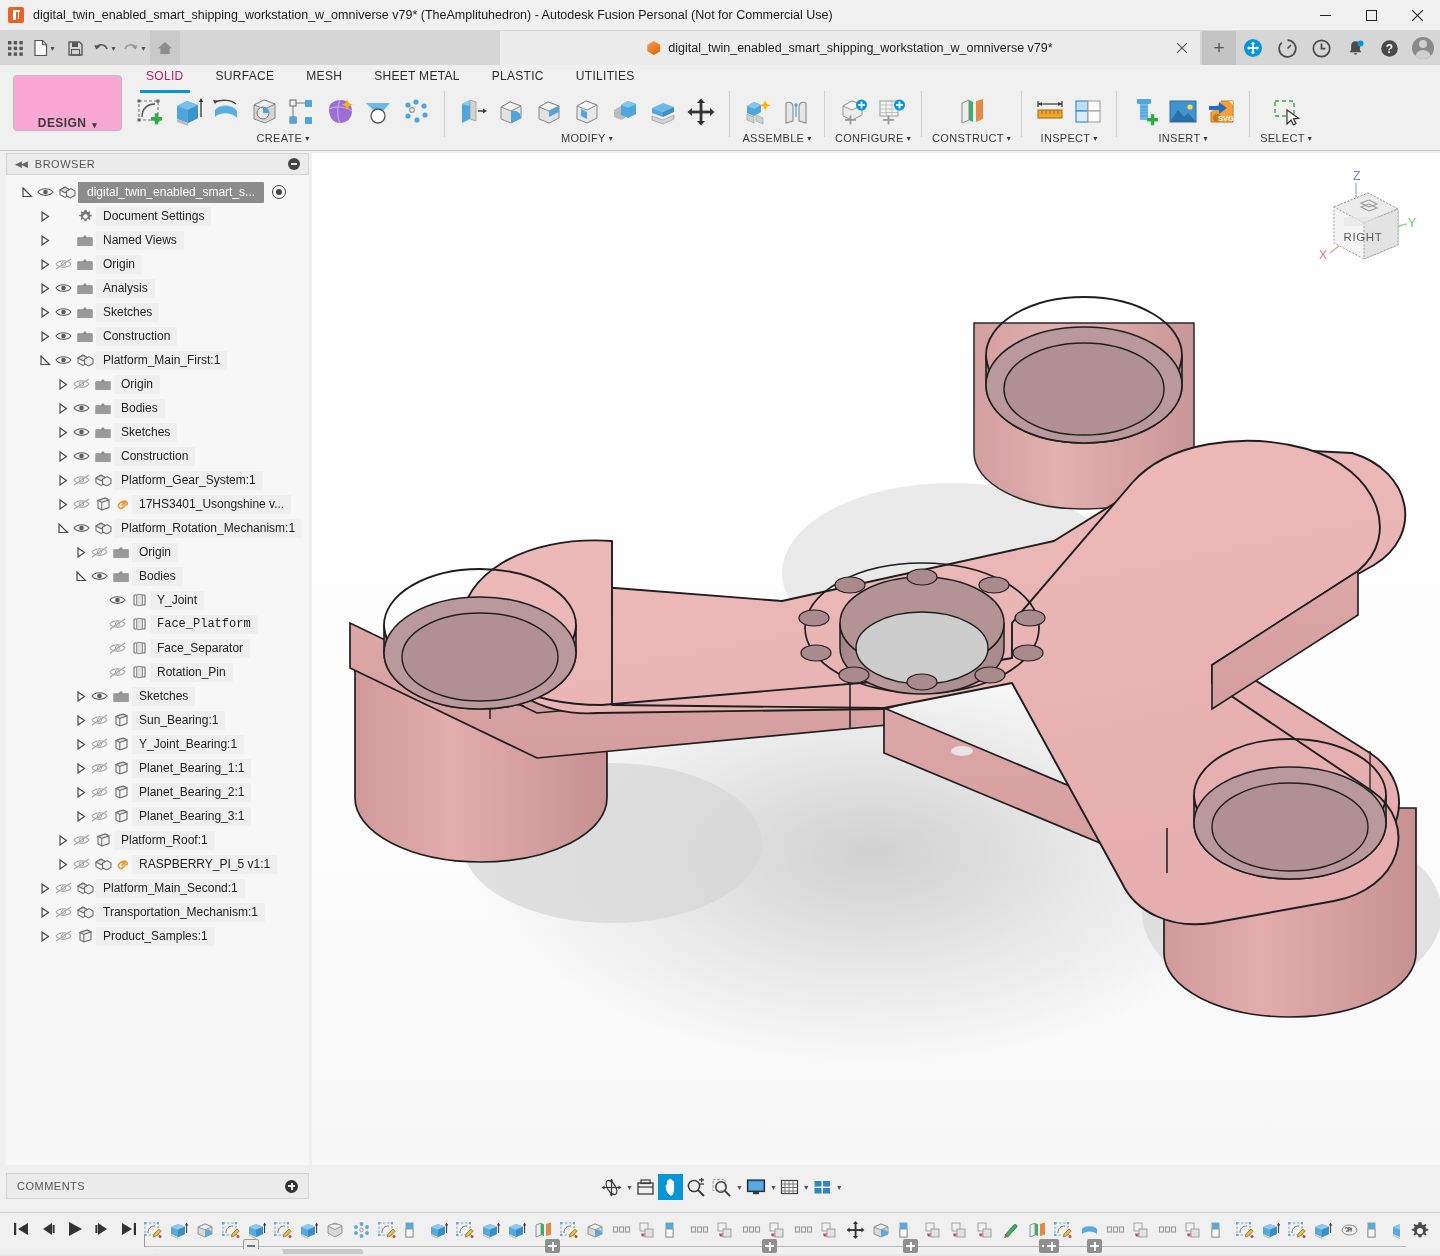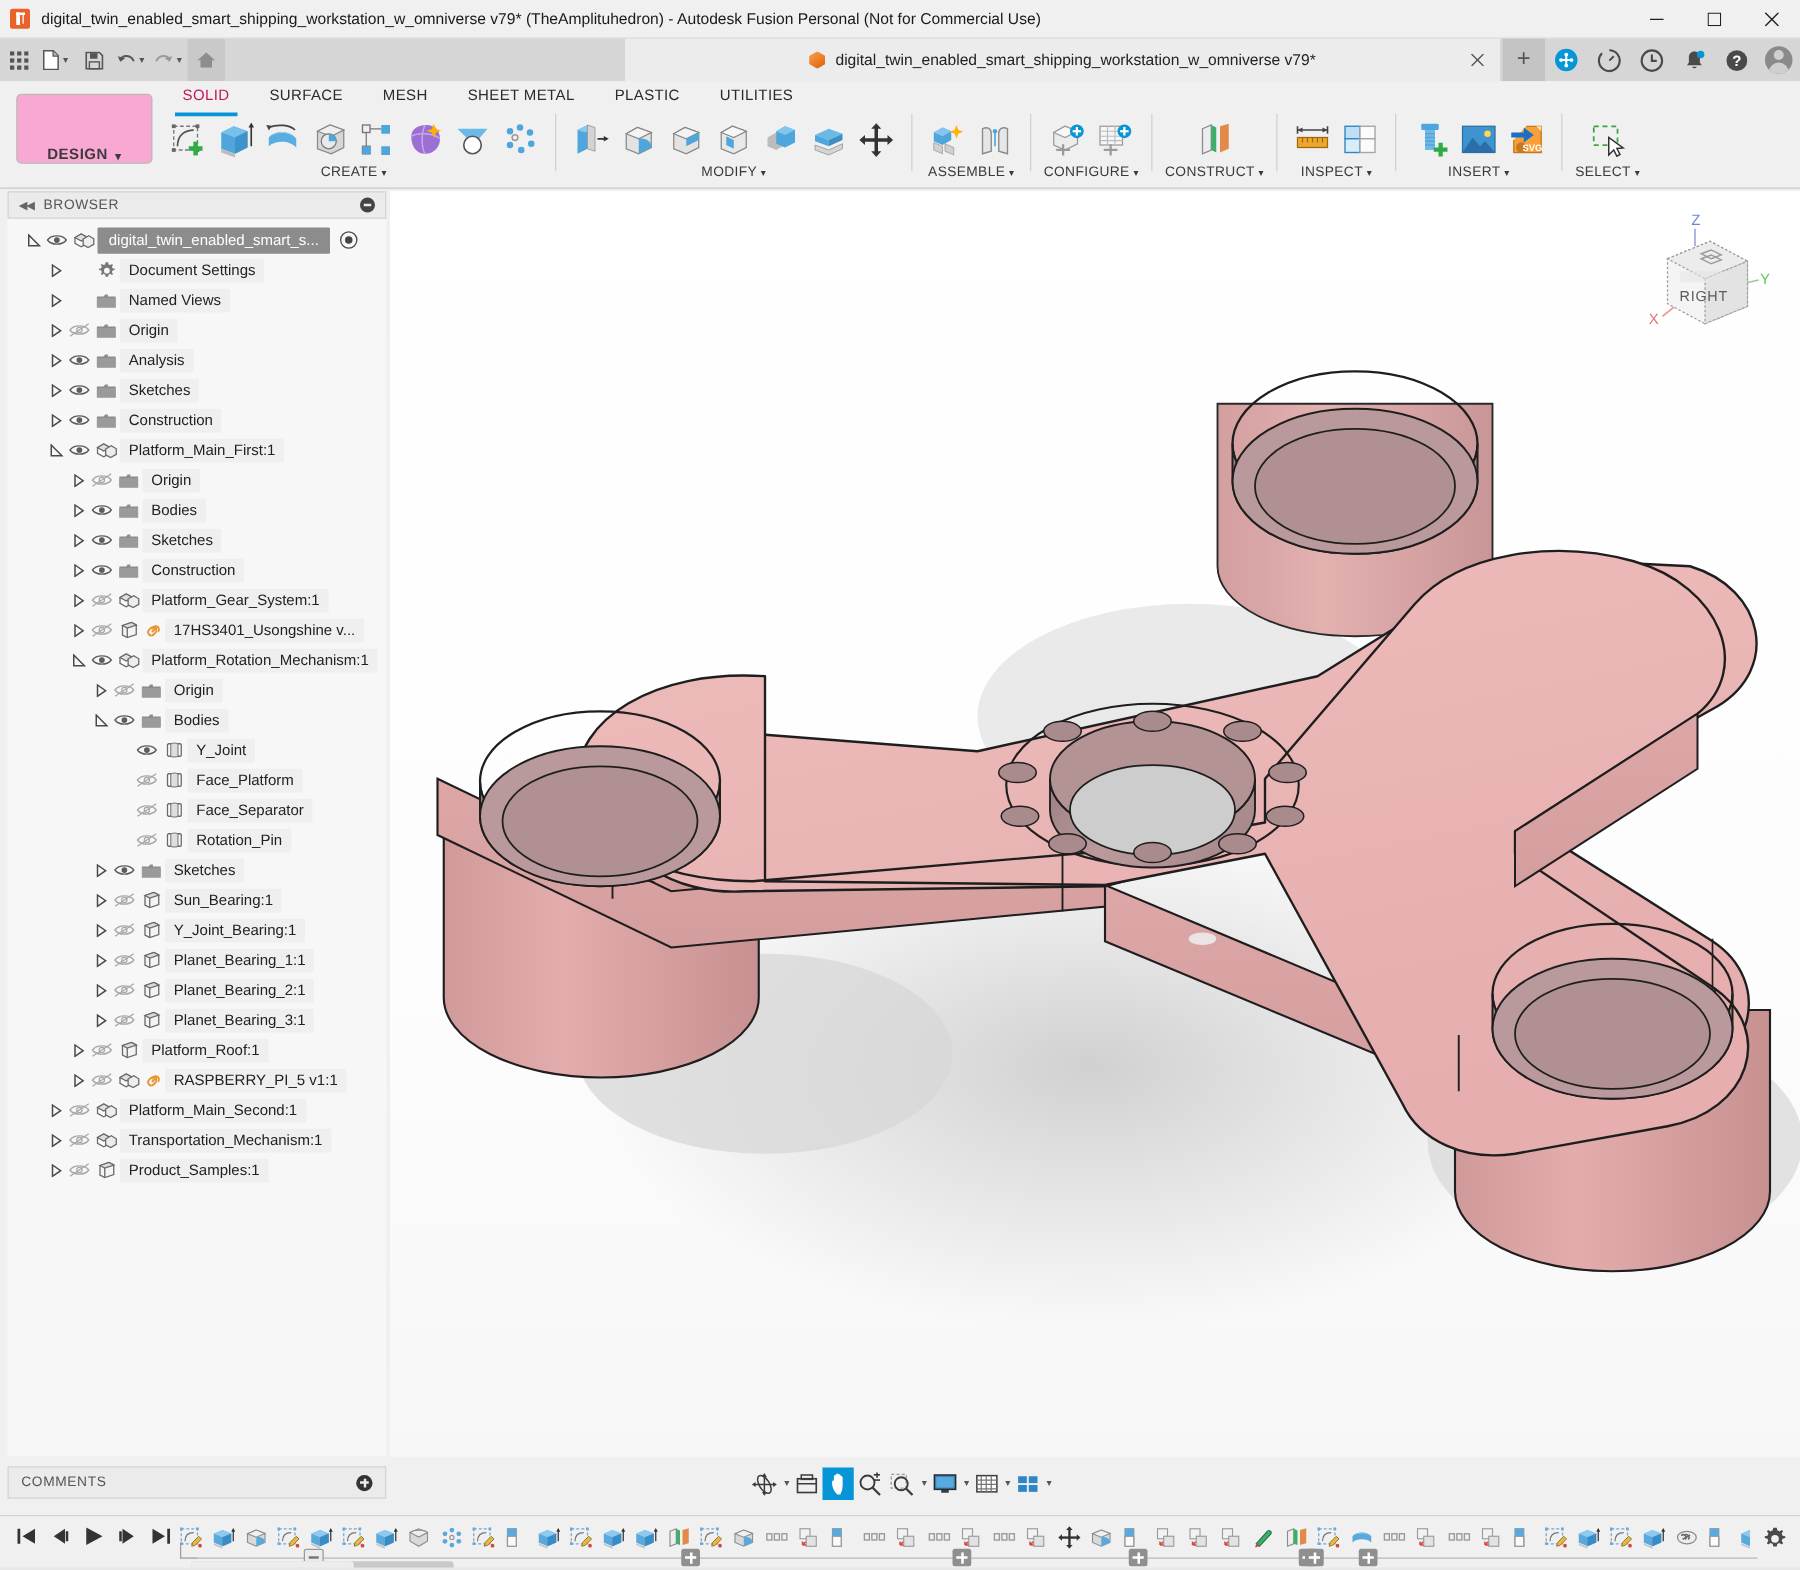--- a/index.html
+++ b/index.html
@@ -1081,21 +1081,21 @@
             </svg>
           </span>
           <span class="ticon">
             <svg width="15" height="14" viewBox="0 0 15 14">
               <rect x="2" y="2" width="11" height="10" rx="1" fill="#fbfbfb" stroke="#6a6a6a" stroke-width="1.05"></rect>
               <path d="M4.6 2.6 a2.6 1.1 0 0 1 5.8 0 v8.8 a2.6 1.1 0 0 1-5.8 0z" fill="#dedede" stroke="#7d7d7d" stroke-width=".9"></path>
             </svg>
           </span>
           <span class="tlabel">Y_Joint</span>
         </div>
-        <div class="trow" style="padding-left: 86px;">
+        <div class="trow" style="padding-left: 86px; font-family: Liberation Mono, monospace;">
           <span class="tarrow">
             <svg width="10" height="10" viewBox="0 0 10 10"></svg>
           </span>
           <span class="teye">
             <svg width="17" height="12" viewBox="0 0 17 12">
               <path d="M1 6 C4 1.6, 13 1.6, 16 6 C13 10.4, 4 10.4, 1 6Z" fill="none" stroke="#a8a8a8" stroke-width="1.15"></path>
               <circle cx="8.5" cy="6" r="2.1" fill="none" stroke="#a8a8a8" stroke-width="1"></circle>
               <line x1="1" y1="11" x2="16" y2="1" stroke="#a8a8a8" stroke-width="1.15"></line>
             </svg>
           </span>

